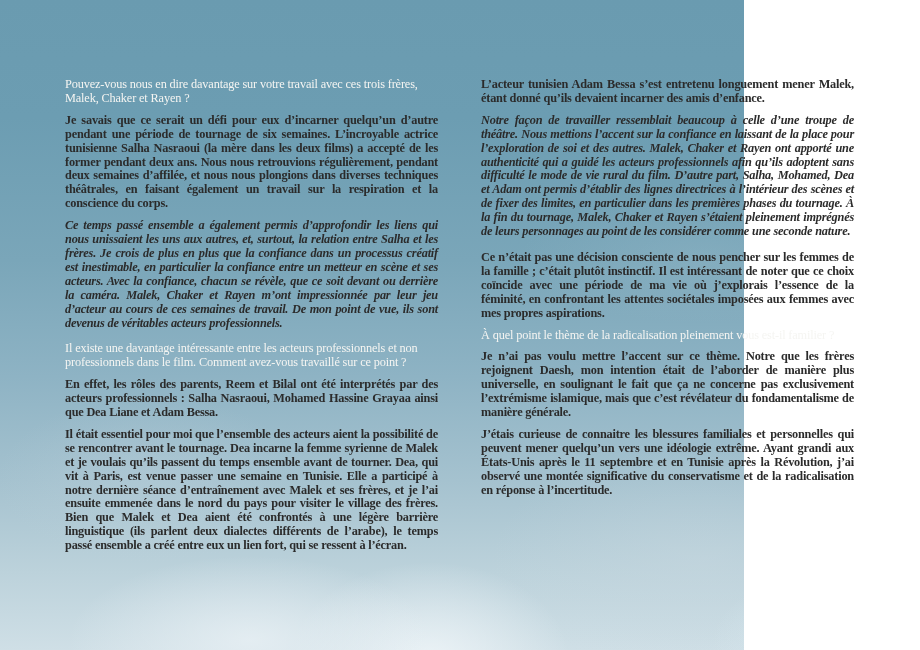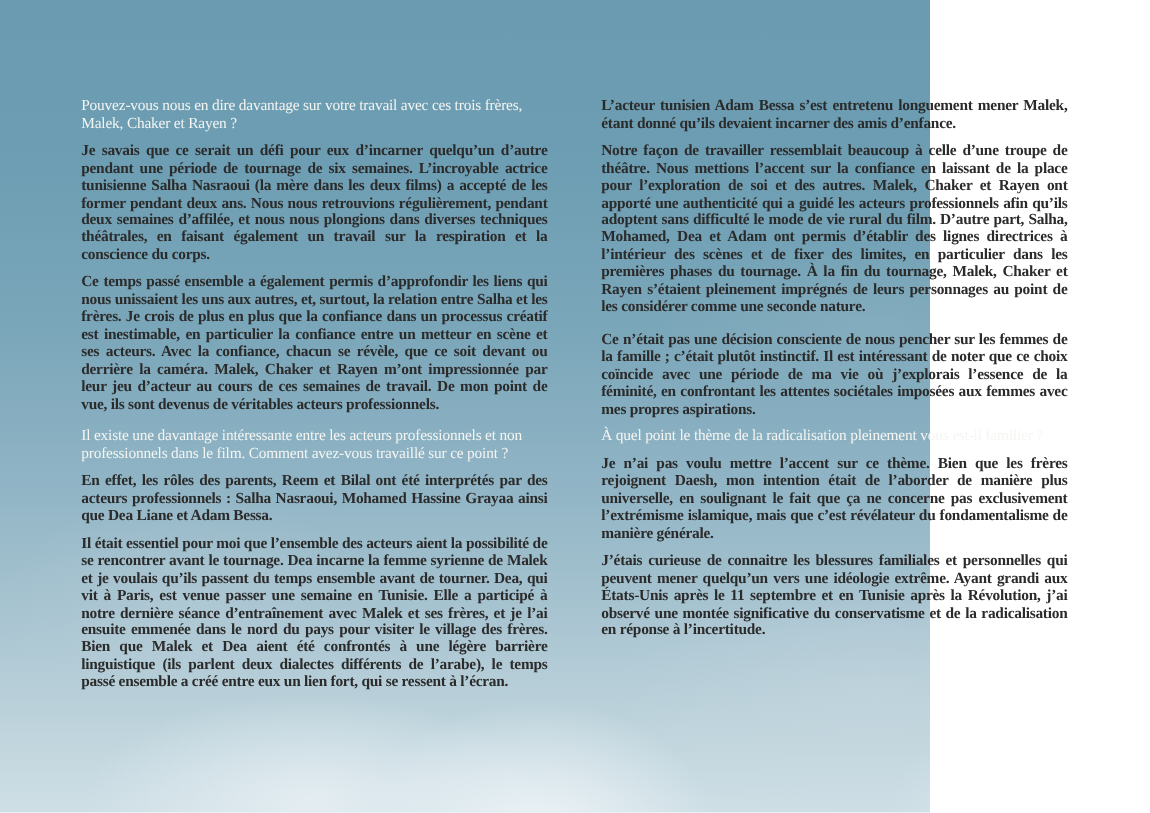--- a/index.html
+++ b/index.html
@@ -52,38 +52,38 @@
     }
     .answer {
       color: #2b2b2b;
       font-size: 12.3px;
       line-height: 13.9px;
       margin: 0 0 8px 0;
       text-align: justify;
       font-weight: bold;
       letter-spacing: -0.2px;
     }
-    .gap-lg { margin-bottom: 12px; }
+    .gap-lg { margin-bottom: 12px; font-style: italic; }
   </style>
 </head>
 <body>
 
 <div class="page">
 
   <div class="column col-left">
     <p class="question">Pouvez-vous nous en dire davantage sur votre travail avec ces trois frères, Malek, Chaker et Rayen ?</p>
     <p class="answer">Je savais que ce serait un défi pour eux d’incarner quelqu’un d’autre pendant une période de tournage de six semaines. L’incroyable actrice tunisienne Salha Nasraoui (la mère dans les deux films) a accepté de les former pendant deux ans. Nous nous retrouvions régulièrement, pendant deux semaines d’affilée, et nous nous plongions dans diverses techniques théâtrales, en faisant également un travail sur la respiration et la conscience du corps.</p>
     <p class="answer gap-lg">Ce temps passé ensemble a également permis d’approfondir les liens qui nous unissaient les uns aux autres, et, surtout, la relation entre Salha et les frères. Je crois de plus en plus que la confiance dans un processus créatif est inestimable, en particulier la confiance entre un metteur en scène et ses acteurs. Avec la confiance, chacun se révèle, que ce soit devant ou derrière la caméra. Malek, Chaker et Rayen m’ont impressionnée par leur jeu d’acteur au cours de ces semaines de travail. De mon point de vue, ils sont devenus de véritables acteurs professionnels.</p>
     <p class="question">Il existe une davantage intéressante entre les acteurs professionnels et non professionnels dans le film. Comment avez-vous travaillé sur ce point ?</p>
     <p class="answer">En effet, les rôles des parents, Reem et Bilal ont été interprétés par des acteurs professionnels : Salha Nasraoui, Mohamed Hassine Grayaa ainsi que Dea Liane et Adam Bessa.</p>
     <p class="answer">Il était essentiel pour moi que l’ensemble des acteurs aient la possibilité de se rencontrer avant le tournage. Dea incarne la femme syrienne de Malek et je voulais qu’ils passent du temps ensemble avant de tourner. Dea, qui vit à Paris, est venue passer une semaine en Tunisie. Elle a participé à notre dernière séance d’entraînement avec Malek et ses frères, et je l’ai ensuite emmenée dans le nord du pays pour visiter le village des frères. Bien que Malek et Dea aient été confrontés à une légère barrière linguistique (ils parlent deux dialectes différents de l’arabe), le temps passé ensemble a créé entre eux un lien fort, qui se ressent à l’écran.</p>
   </div>
 
   <div class="column col-right">
     <p class="answer">L’acteur tunisien Adam Bessa s’est entretenu longuement mener Malek, étant donné qu’ils devaient incarner des amis d’enfance.</p>
     <p class="answer gap-lg">Notre façon de travailler ressemblait beaucoup à celle d’une troupe de théâtre. Nous mettions l’accent sur la confiance en laissant de la place pour l’exploration de soi et des autres. Malek, Chaker et Rayen ont apporté une authenticité qui a guidé les acteurs professionnels afin qu’ils adoptent sans difficulté le mode de vie rural du film. D’autre part, Salha, Mohamed, Dea et Adam ont permis d’établir des lignes directrices à l’intérieur des scènes et de fixer des limites, en particulier dans les premières phases du tournage. À la fin du tournage, Malek, Chaker et Rayen s’étaient pleinement imprégnés de leurs personnages au point de les considérer comme une seconde nature.</p>
     <p class="answer">Ce n’était pas une décision consciente de nous pencher sur les femmes de la famille ; c’était plutôt instinctif. Il est intéressant de noter que ce choix coïncide avec une période de ma vie où j’explorais l’essence de la féminité, en confrontant les attentes sociétales imposées aux femmes avec mes propres aspirations.</p>
     <p class="question">À quel point le thème de la radicalisation pleinement vous est-il familier ?</p>
-    <p class="answer">Je n’ai pas voulu mettre l’accent sur ce thème. Bien que les frères rejoignent Daesh, mon intention était de l’aborder de manière plus universelle, en soulignant le fait que ça ne concerne pas exclusivement l’extrémisme islamique, mais que c’est révélateur du fondamentalisme de manière générale.</p>
+    <p class="answer">Je n’ai pas voulu mettre l’accent sur ce thème. Notre que les frères rejoignent Daesh, mon intention était de l’aborder de manière plus universelle, en soulignant le fait que ça ne concerne pas exclusivement l’extrémisme islamique, mais que c’est révélateur du fondamentalisme de manière générale.</p>
     <p class="answer">J’étais curieuse de connaitre les blessures familiales et personnelles qui peuvent mener quelqu’un vers une idéologie extrême. Ayant grandi aux États-Unis après le 11 septembre et en Tunisie après la Révolution, j’ai observé une montée significative du conservatisme et de la radicalisation en réponse à l’incertitude.</p>
   </div>
 
 </div>
 
 </body></html>

